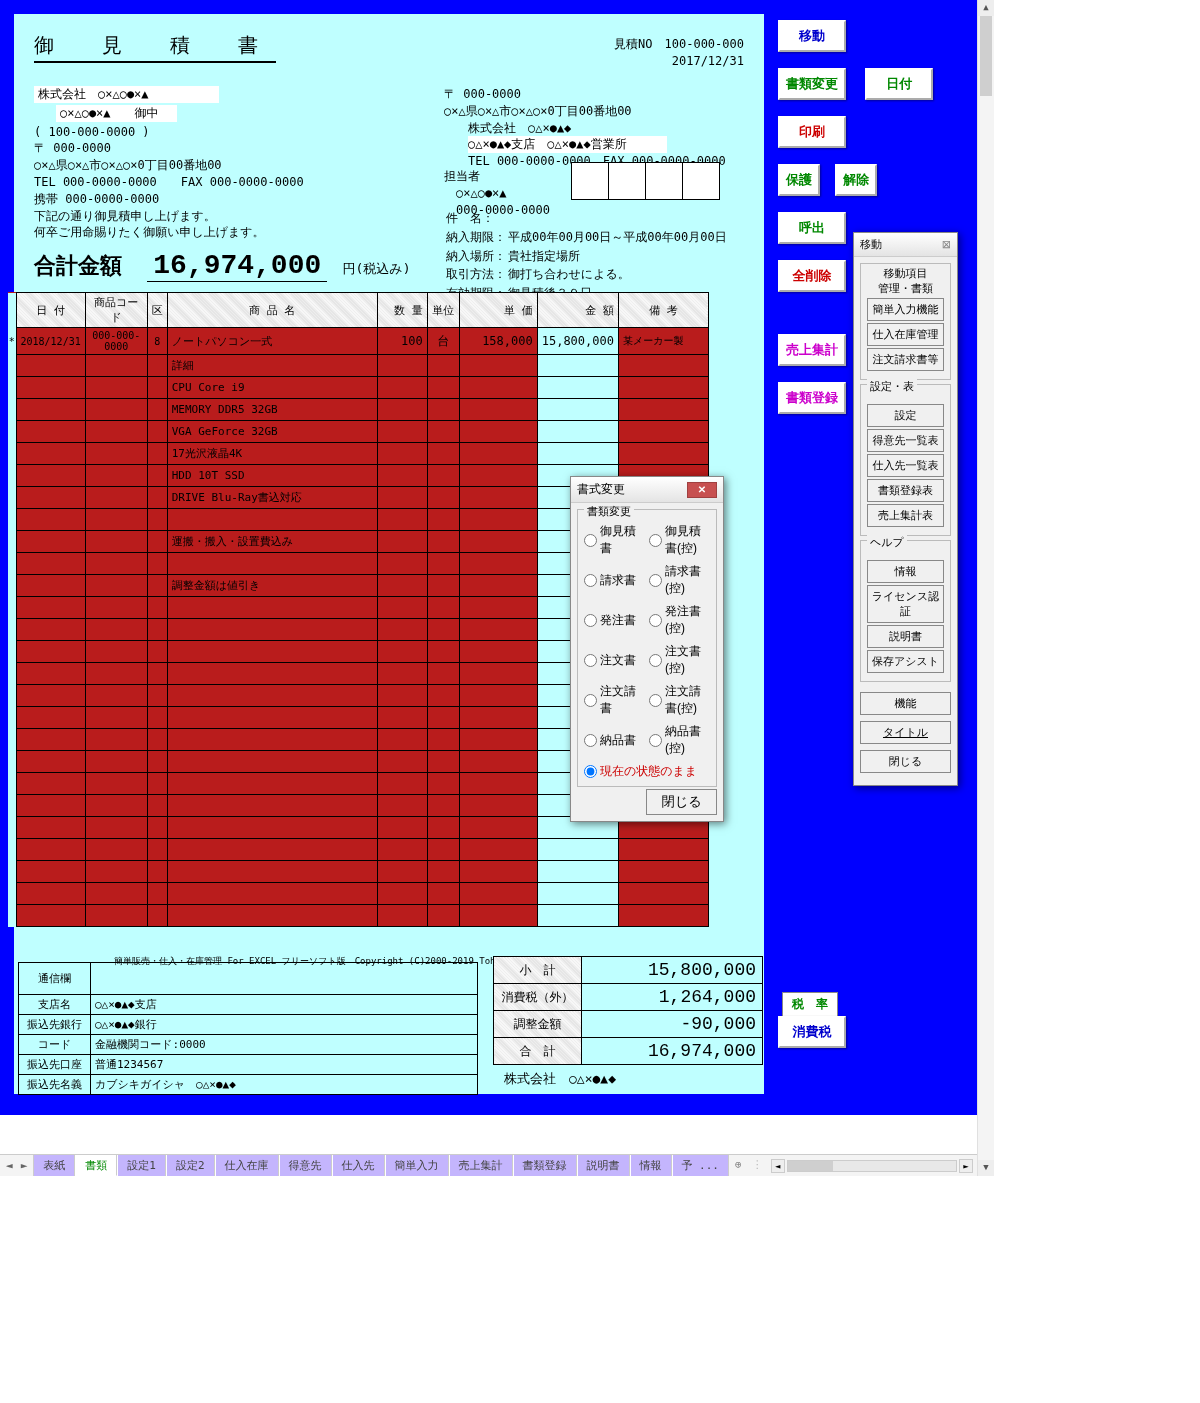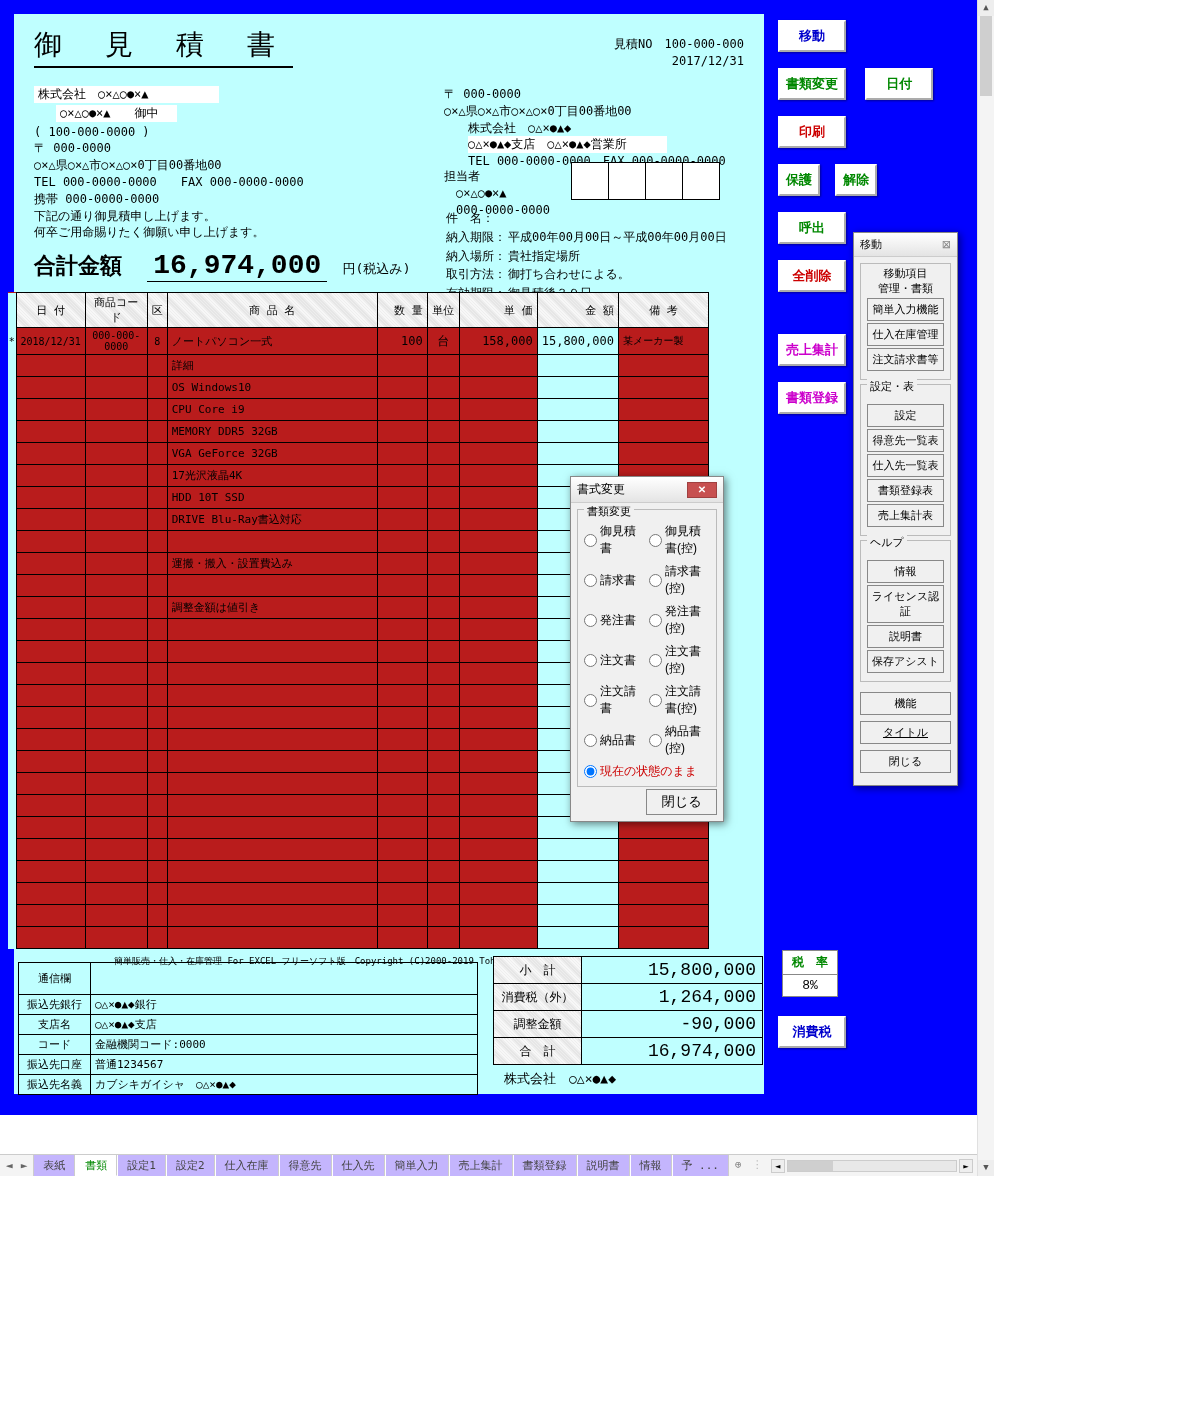--- a/index.html
+++ b/index.html
@@ -1,19 +1,19 @@
 <!DOCTYPE html>
 <html><head>
 <meta charset="utf-8">
 <style>
 * { box-sizing: border-box; margin: 0; padding: 0; }
 body { font-family: 'MS Gothic', monospace; font-size: 12px; background: #fff; position: relative; width: 1200px; height: 1403px; overflow: hidden; }
 .bluebg { position: absolute; top: 0; left: 0; width: 977px; height: 1115px; background: #0000ff; }
 .doc { position: absolute; top: 14px; left: 14px; width: 750px; height: 1080px; background: #bfffff; }
-.doc-title { position: absolute; top: 12px; left: 20px; font-size: 28px; letter-spacing: 18px; font-family: Liberation Serif, serif; font-weight: normal; border-bottom: 2px solid #000; padding-bottom: 2px; }
+.doc-title { position: absolute; top: 18px; left: 20px; font-size: 20px; letter-spacing: 18px; font-family: Liberation Mono, monospace; font-weight: normal; border-bottom: 2px solid #000; padding-bottom: 2px; }
 .quote-no { position: absolute; top: 22px; right: 20px; text-align: right; line-height: 1.4; }
 .client-block { position: absolute; top: 72px; left: 20px; line-height: 1.4; }
 .client-block .l1 { display: inline-block; background: #fff; padding: 0 70px 0 4px; margin-bottom: 2px; }
 .client-block .l2 { display: inline-block; background: #fff; padding: 0 18px 0 4px; margin-bottom: 2px; margin-left: 22px; }
 .client-block .l3 { }
 .sender-block { position: absolute; top: 72px; left: 430px; line-height: 1.4; width: 310px; }
 .sender-block .bg { display: inline-block; background: #fff; padding-right: 40px; }
 .contact-block { position: absolute; top: 154px; left: 430px; line-height: 1.4; }
 .hanko { position: absolute; top: 148px; left: 557px; display: flex; }
 .hanko div { width: 38px; height: 38px; border: 1px solid #000; background: #fff; margin-left: -1px; }
@@ -50,21 +50,21 @@
 .footer-right .val { text-align: right; font-family: 'Courier New', monospace; font-size: 18px; background: #bfffff; }
 .company-sig { position: absolute; top: 1056px; left: 490px; font-size: 13px; }
 .side-buttons { position: absolute; top: 20px; left: 778px; width: 180px; }
 .sbtn { background: #fff; border: 2px outset #fff; box-shadow: 1px 1px 2px rgba(0,0,0,0.4); padding: 5px 0; text-align: center; font-size: 13px; font-weight: bold; cursor: pointer; display: inline-block; width: 68px; margin-bottom: 6px; }
 .sbtn.blue { color: #0000cd; }
 .sbtn.green { color: #008800; }
 .sbtn.red { color: #cc0000; }
 .sbtn.magenta { color: #cc00cc; }
 .sbtn.row2 { margin-left: 12px; }
 .taxbox { position: absolute; top: 950px; left: 782px; width: 56px; text-align: center; }
-.taxlabel { background: #fff; border: 1px solid #888; padding: 3px 0; color: #008800; font-weight: bold; font-size: 12px; }
+.taxlabel { background: #fff; border: 1px solid #888; padding: 3px 0; color: #008800; font-weight: bold; font-size: 12px; margin-top: 42px; }
 .taxval { background: #fff; border: 1px solid #888; padding: 3px 0; font-family: 'Courier New', monospace; font-size: 13px; margin-top: -1px; }
 .taxbtn { background: #fff; border: 2px outset #fff; box-shadow: 1px 1px 2px rgba(0,0,0,0.4); padding: 5px 0; text-align: center; font-size: 13px; font-weight: bold; color: #0000cd; width: 68px; position: absolute; top: 1016px; left: 778px; cursor: pointer; }
 
 .dialog { position: absolute; background: #f0f0f0; border: 1px solid #888; box-shadow: 2px 2px 8px rgba(0,0,0,0.5); font-family: 'MS UI Gothic', sans-serif; font-size: 12px; }
 .dlg-format { top: 476px; left: 570px; width: 154px; }
 .dlg-title { background: linear-gradient(#fff,#e4e4e4); padding: 4px 6px; display: flex; justify-content: space-between; align-items: center; border-bottom: 1px solid #ccc; }
 .dlg-close { background: #c75050; color: #fff; width: 30px; height: 16px; text-align: center; line-height: 14px; font-size: 10px; cursor: pointer; font-weight: bold; border: 1px solid #a04040; }
 .dlg-body { padding: 6px; }
 .fieldset { border: 1px solid #bbb; padding: 4px 6px 6px; }
 .fieldset-title { font-size: 11px; position: relative; top: -10px; background: #f0f0f0; padding: 0 3px; display: inline-block; }
@@ -211,32 +211,20 @@
           <td class="col-unit"></td>
           <td class="col-price"></td>
           <td class="col-amount"></td>
           <td class="col-note"></td>
         </tr>
         <tr>
           <td class="col-star"></td>
           <td class="col-date"></td>
           <td class="col-code"></td>
           <td class="col-cls"></td>
-          <td class="col-name">OS Windows10</td>
-          <td class="col-qty"></td>
-          <td class="col-unit"></td>
-          <td class="col-price"></td>
-          <td class="col-amount"></td>
-          <td class="col-note"></td>
-        </tr>
-        <tr>
-          <td class="col-star"></td>
-          <td class="col-date"></td>
-          <td class="col-code"></td>
-          <td class="col-cls"></td>
           <td class="col-name">CPU Core i9</td>
           <td class="col-qty"></td>
           <td class="col-unit"></td>
           <td class="col-price"></td>
           <td class="col-amount"></td>
           <td class="col-note"></td>
         </tr>
         <tr>
           <td class="col-star"></td>
           <td class="col-date"></td>
@@ -531,26 +519,26 @@
   <div class="footer-credit">簡単販売・仕入・在庫管理 For EXCEL フリーソフト版　Copyright (C)2000-2019 Tohru Urasawa</div>
 
   <div class="footer-left">
     <table>
       <tbody>
           <tr>
             <td class="comm">通信欄</td>
             <td colspan="2">&nbsp;</td>
           </tr>
       <tr>
+            <td class="lab">支店名</td>
+            <td colspan="2">○△×●▲◆支店</td>
+          </tr>
+      <tr>
             <td class="lab">振込先銀行</td>
             <td colspan="2">○△×●▲◆銀行</td>
-          </tr>
-      <tr>
-            <td class="lab">支店名</td>
-            <td colspan="2">○△×●▲◆支店</td>
           </tr>
       <tr>
             <td class="lab">コード</td>
             <td colspan="2">金融機関コード:0000</td>
           </tr>
       <tr>
             <td class="lab">振込先口座</td>
             <td colspan="2">普通1234567</td>
           </tr>
       <tr>

